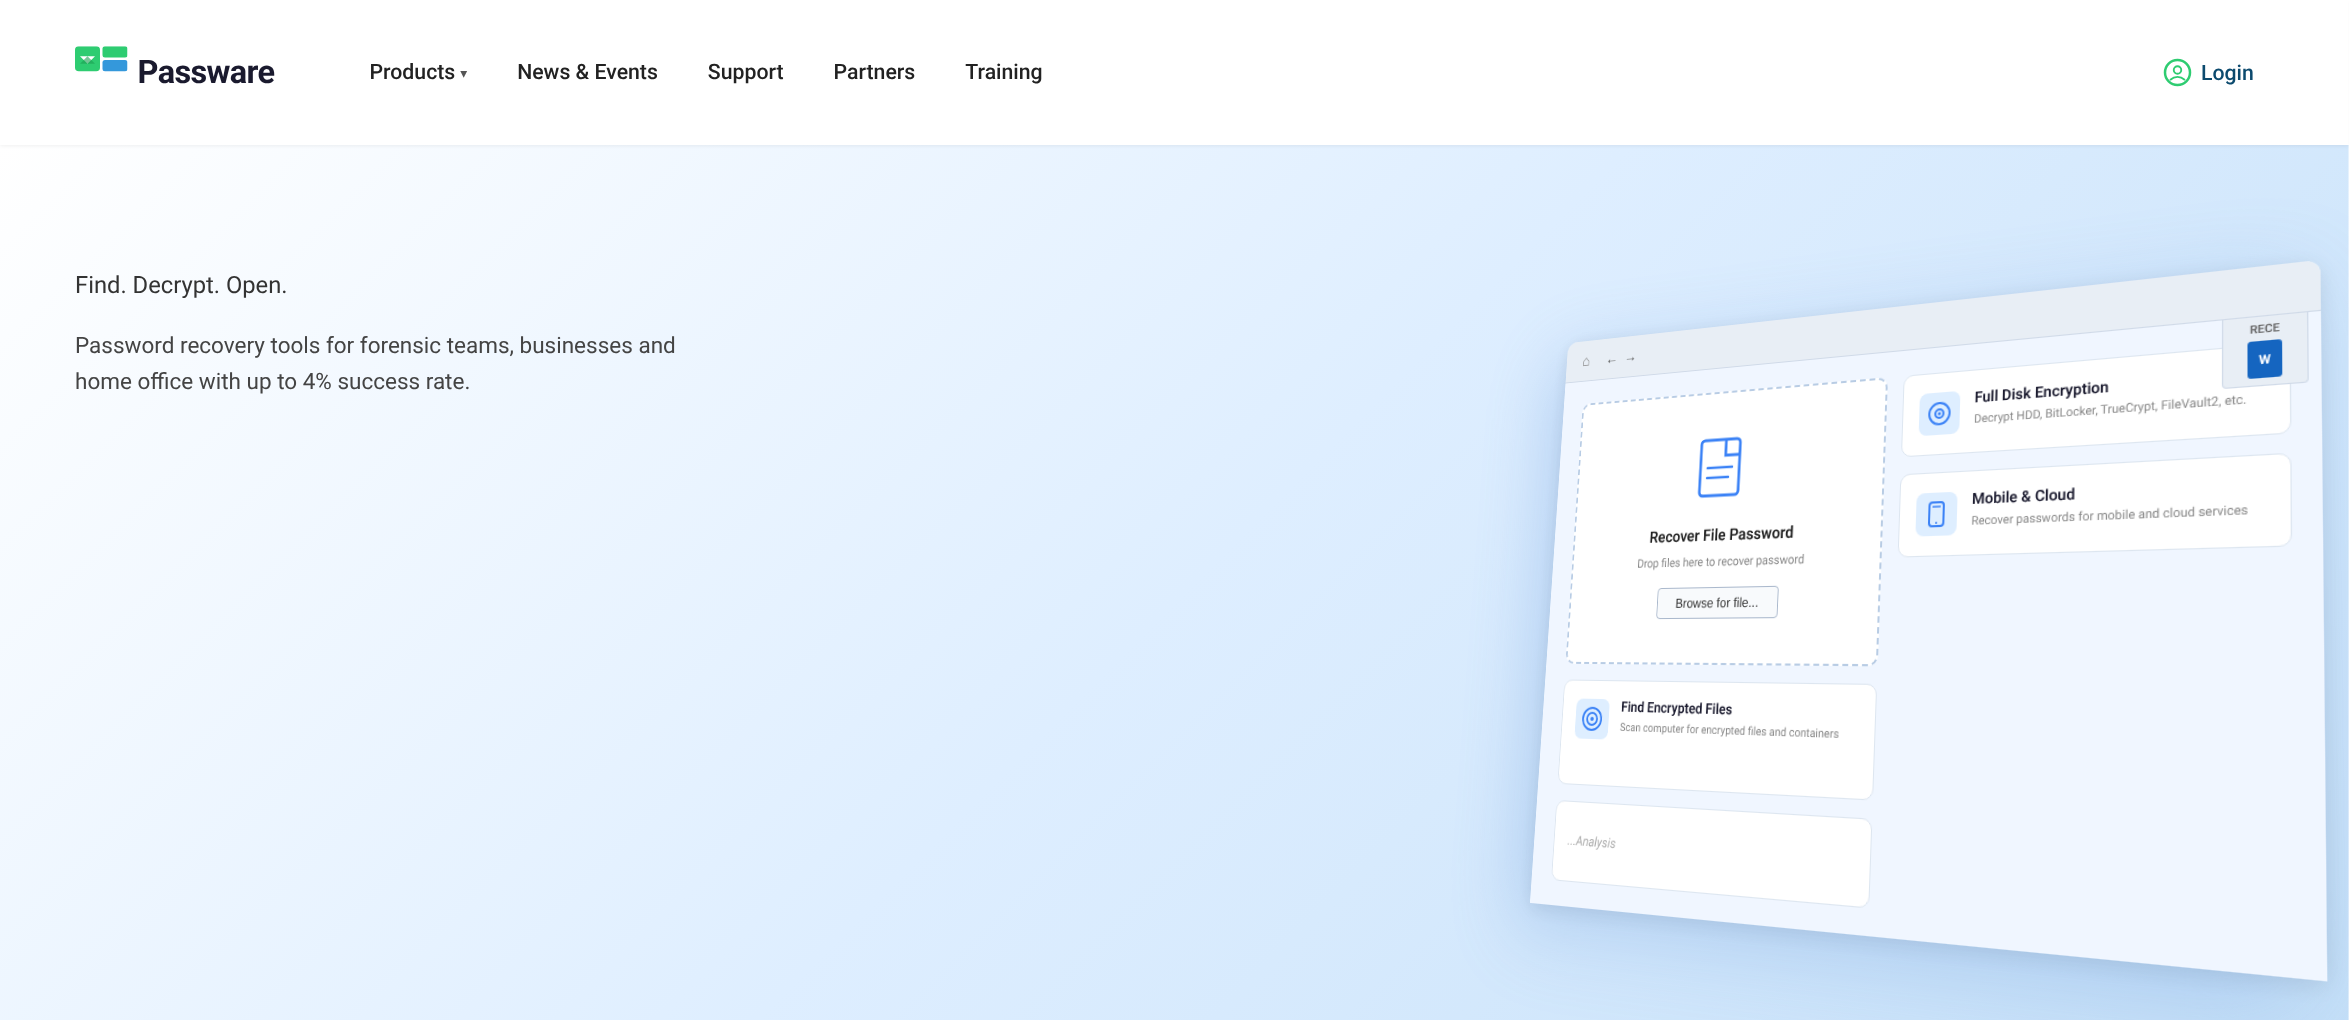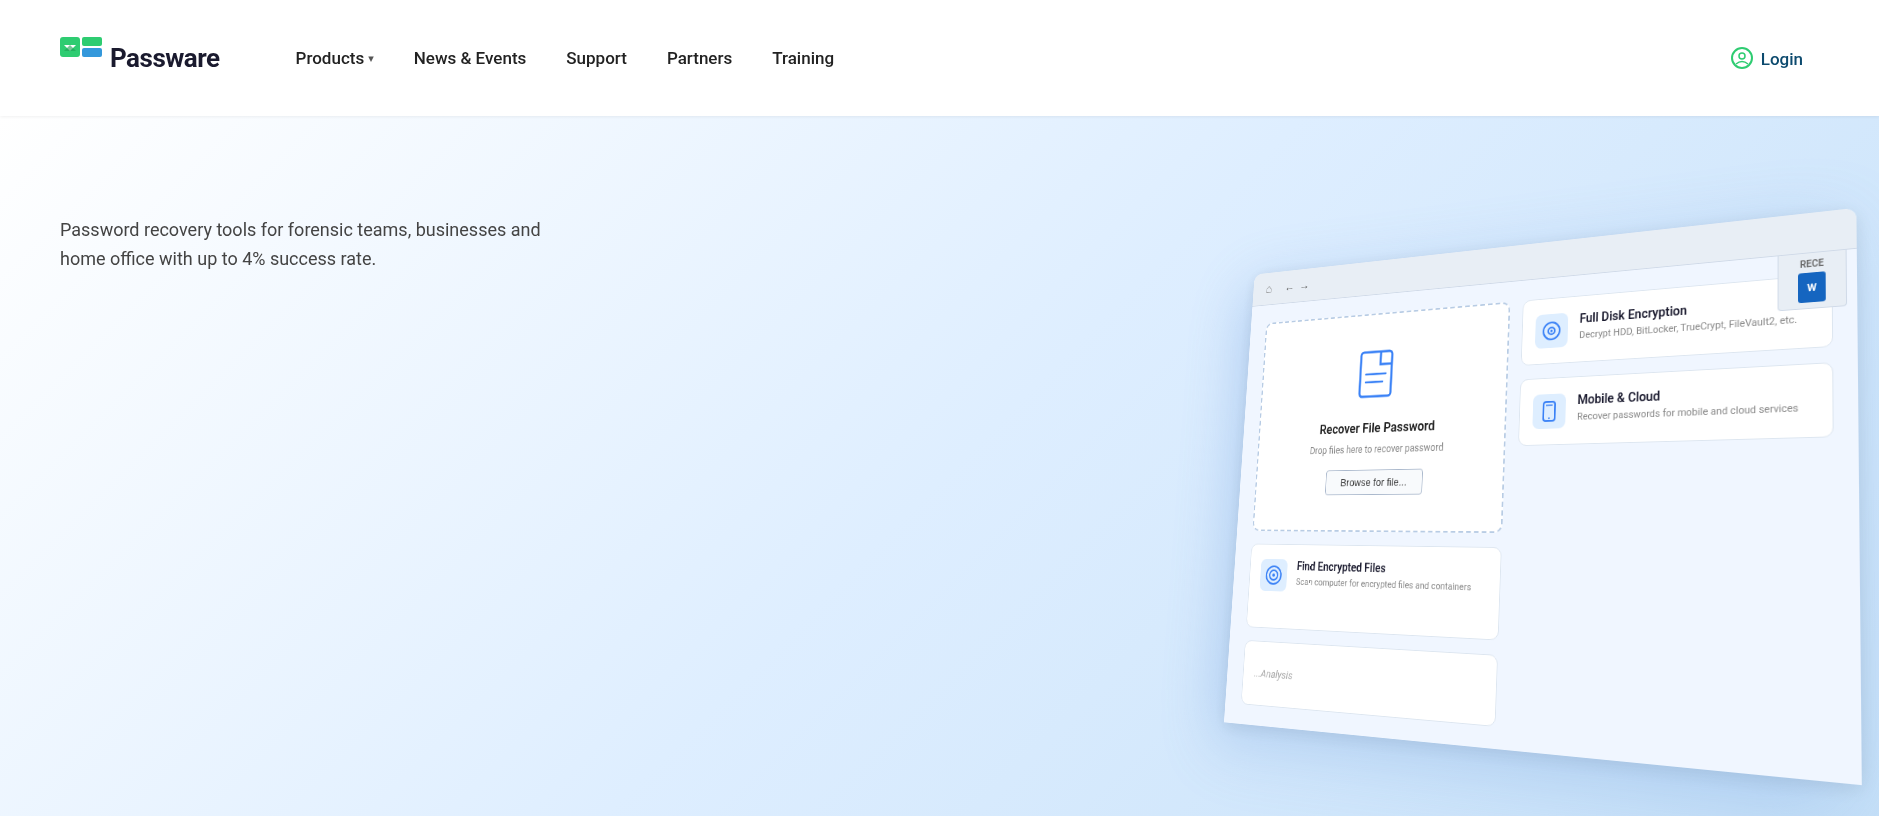--- a/index.html
+++ b/index.html
@@ -301,20 +301,21 @@
         <circle cx="7" cy="5" r="3" fill="none" stroke="#2ecc71" stroke-width="1.5"></circle>
         <path d="M1 13 Q7 8 13 13" fill="none" stroke="#2ecc71" stroke-width="1.5"></path>
       </svg>
     </div>
     <span>Login</span>
   </div>
 </nav>
 
 <section class="hero">
   <div class="hero-content">
+    <p class="hero-tagline">Find. Decrypt. Open.</p>
     <p class="hero-desc">Password recovery tools for forensic teams, businesses and home office with up to 4% success rate.</p>
   </div>
 
   <div class="hero-mockup">
     <div class="mockup-window">
 
       <div class="window-titlebar">
         <span class="titlebar-icon">⌂</span>
         <div class="titlebar-arrows">
           <span class="arrow-btn">←</span>

